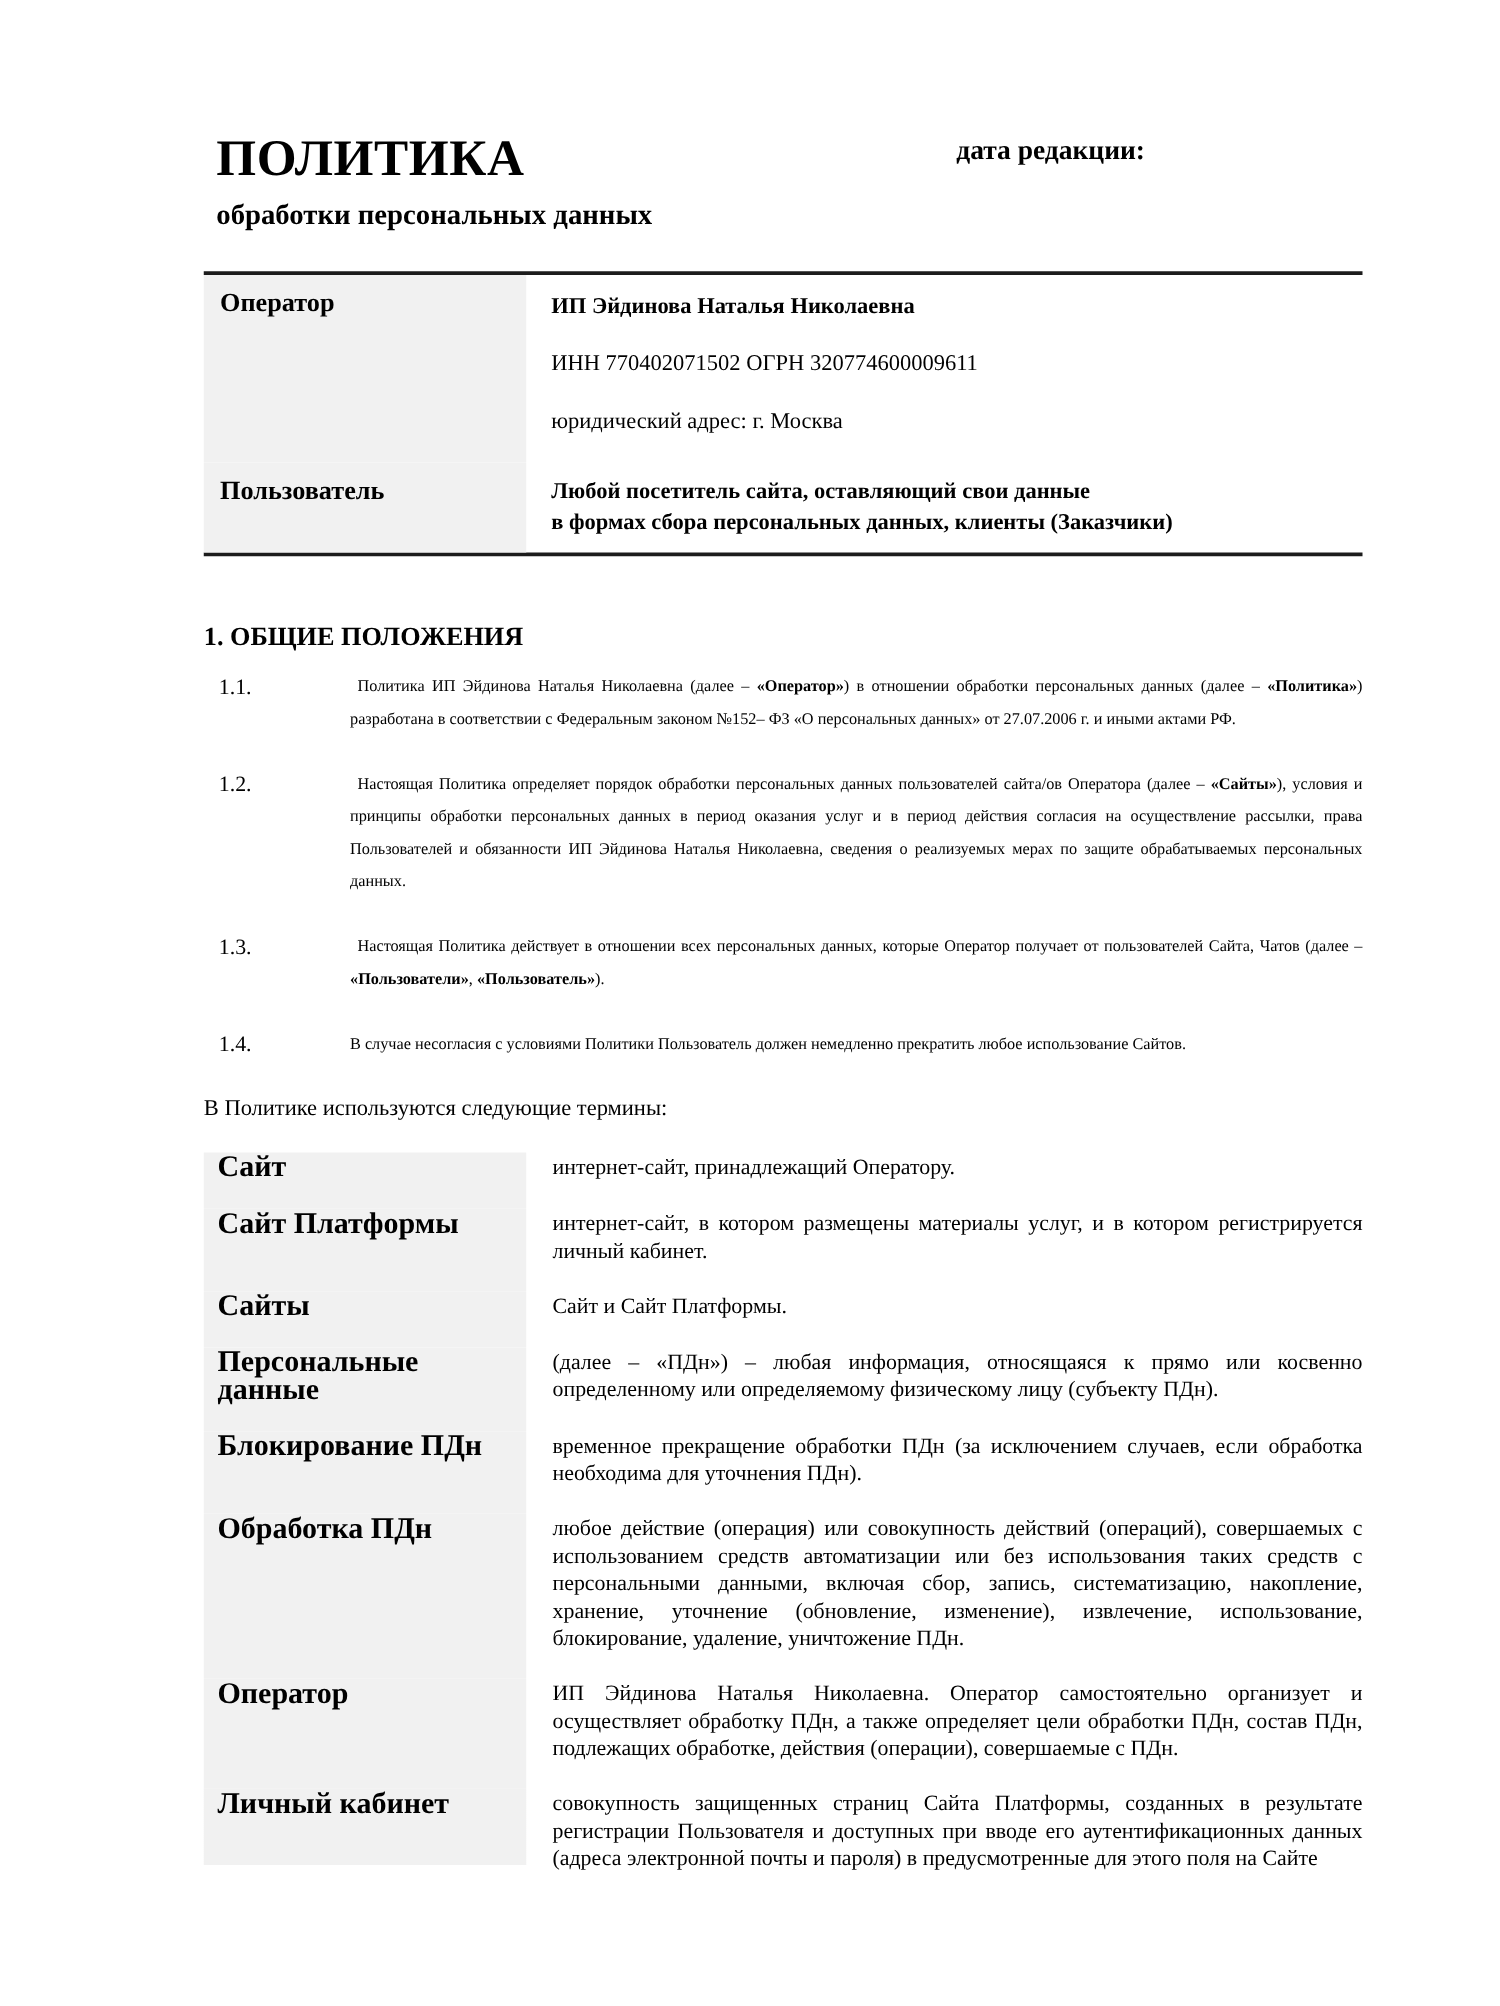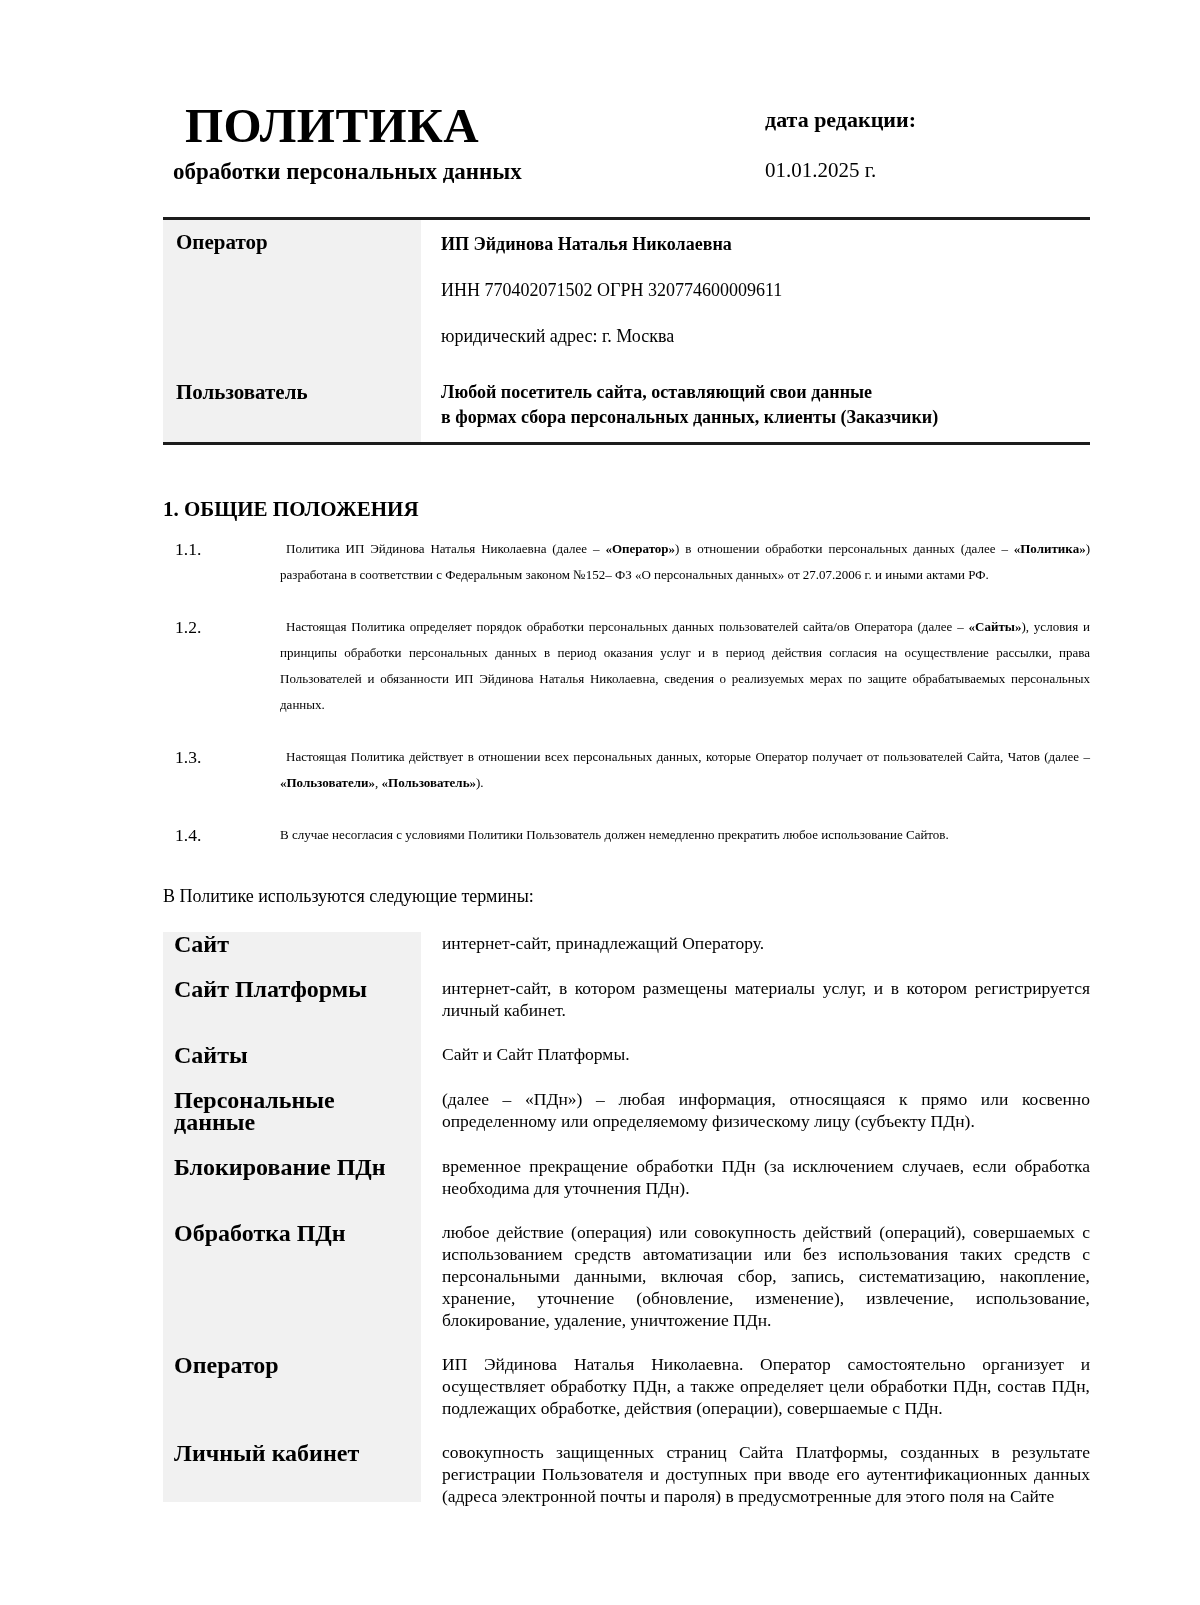--- a/index.html
+++ b/index.html
@@ -29,25 +29,24 @@
 
   
   .doc-header{
     display:flex;
     justify-content:space-between;
     align-items:flex-start;
     padding-top:103px;
   }
   .title-block{width:560px;padding-left:10px;}
   .doc-title{
-    font-size:49px;
+    font-size:41px;
     font-weight:bold;
     line-height:46px;
     letter-spacing:0.5px;
-    margin-left:12px;
   }
   .doc-subtitle{
     font-size:23px;
     font-weight:bold;
     line-height:28px;
     margin-top:9px;
   }
   .revision-block{width:325px;padding-top:4px;}
   .revision-label{
     font-size:22px;
@@ -93,21 +92,21 @@
   .section-heading{
     font-size:21px;
     font-weight:bold;
     line-height:26px;
   }
   #heading-1{margin-top:51px;}
   #heading-2{margin-top:19px;}
   .s2-intro{
     font-size:18px;
     line-height:24px;
-    margin-top:36px;
+    margin-top:26px;
   }
 
   
   .s1-list{margin-top:14px;}
   .s1-item{
     display:flex;
     margin-bottom:26px;
   }
   .item-num{
     flex:0 0 117px;
@@ -151,21 +150,20 @@
 <div class="page">
   <div class="content">
 
     <div class="doc-header">
       <div class="title-block">
         <div class="doc-title">ПОЛИТИКА</div>
         <div class="doc-subtitle">обработки персональных данных</div>
       </div>
       <div class="revision-block">
         <div class="revision-label">дата редакции:</div>
-        <div class="revision-date">01.01.2025 г.</div>
       </div>
     </div>
 
     <div class="parties-wrap">
       <table class="parties-table">
         <tbody>
             <tr>
               <td class="p-term">Оператор</td>
               <td class="p-val">
                 <p class="p-line b">ИП Эйдинова Наталья Николаевна</p>

